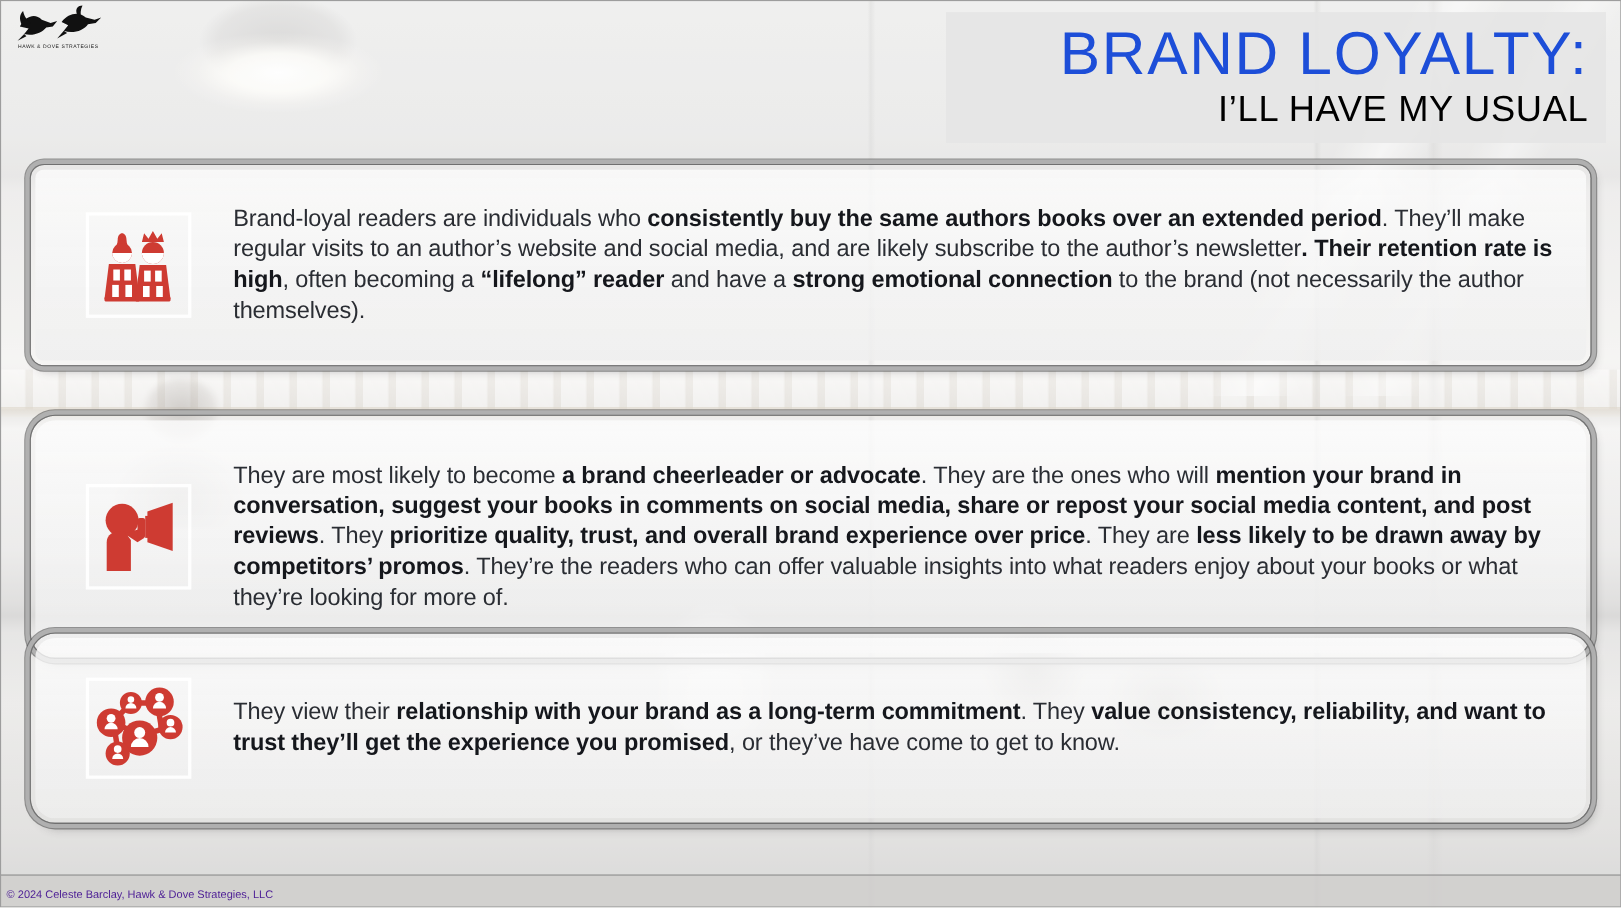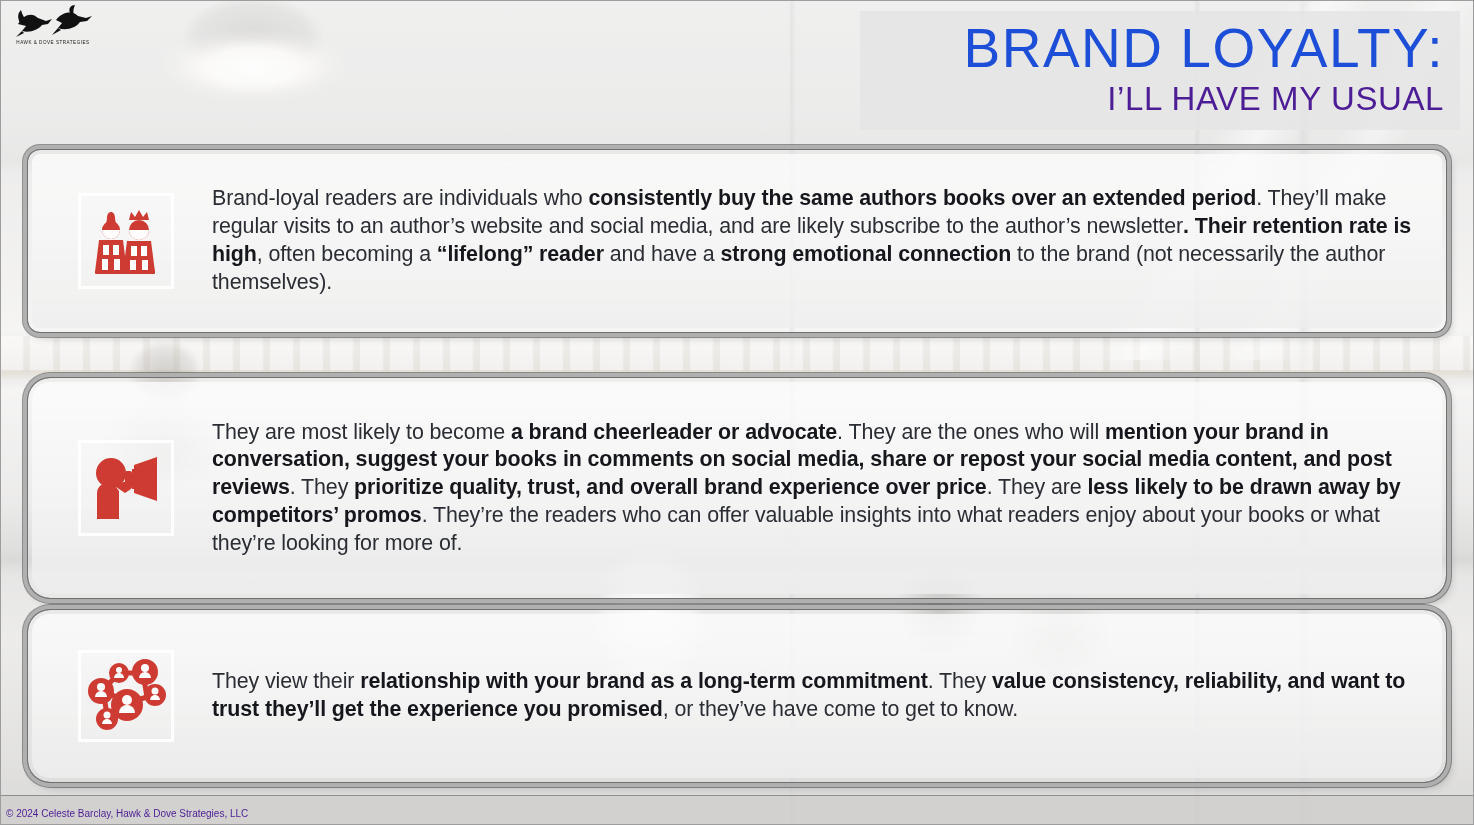--- a/index.html
+++ b/index.html
@@ -153,21 +153,21 @@
     font-weight: 400;
     letter-spacing: 1.5px;
     color: #1d4ed8;
     font-family: "Liberation Sans", sans-serif;
   }
   .title-sub {
     font-size: 33px;
     line-height: 40px;
     font-weight: 400;
     letter-spacing: 0.6px;
-    color: #4c1d95;
+    color: #000000;
     font-family: "Liberation Sans", sans-serif;
   }
 
   
   .logo {
     position: absolute;
     left: 8px; top: 4px;
     width: 86px; height: 48px;
   }
   .logo svg { display: block; }
@@ -196,21 +196,21 @@
       0 0 0 1px rgba(60,60,60,0.55),
       0 0 0 5px rgba(178,178,178,0.95),
       0 0 0 6px rgba(70,70,70,0.55),
       4px 5px 9px rgba(60,60,60,0.30);
     display: flex;
     align-items: center;
     padding: 0 24px 0 46px;
   }
   .card-1 { top: 150px; height: 182px; border-radius: 12px; }
   .card-2 { top: 378px; height: 220px; }
-  .card-3 { top: 610px; height: 172px; }
+  .card-3 { top: 576px; height: 172px; }
 
   .icon-frame {
     flex: 0 0 auto;
     width: 96px;
     height: 96px;
     border: 3px solid rgba(255,255,255,0.92);
     display: flex;
     align-items: center;
     justify-content: center;
     margin-right: 38px;

